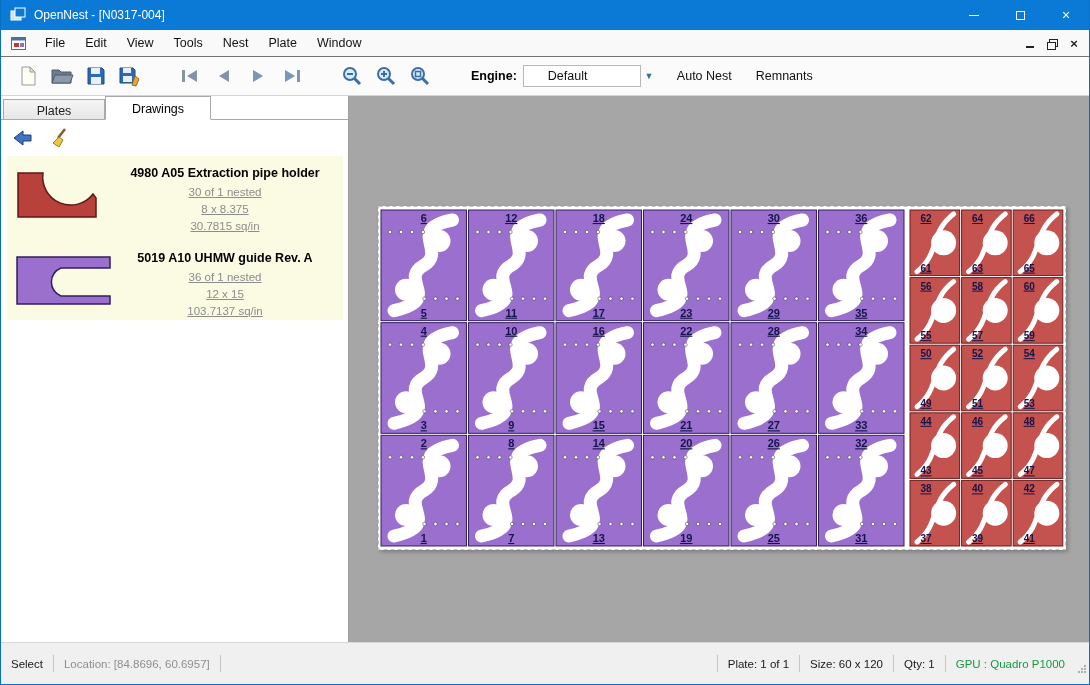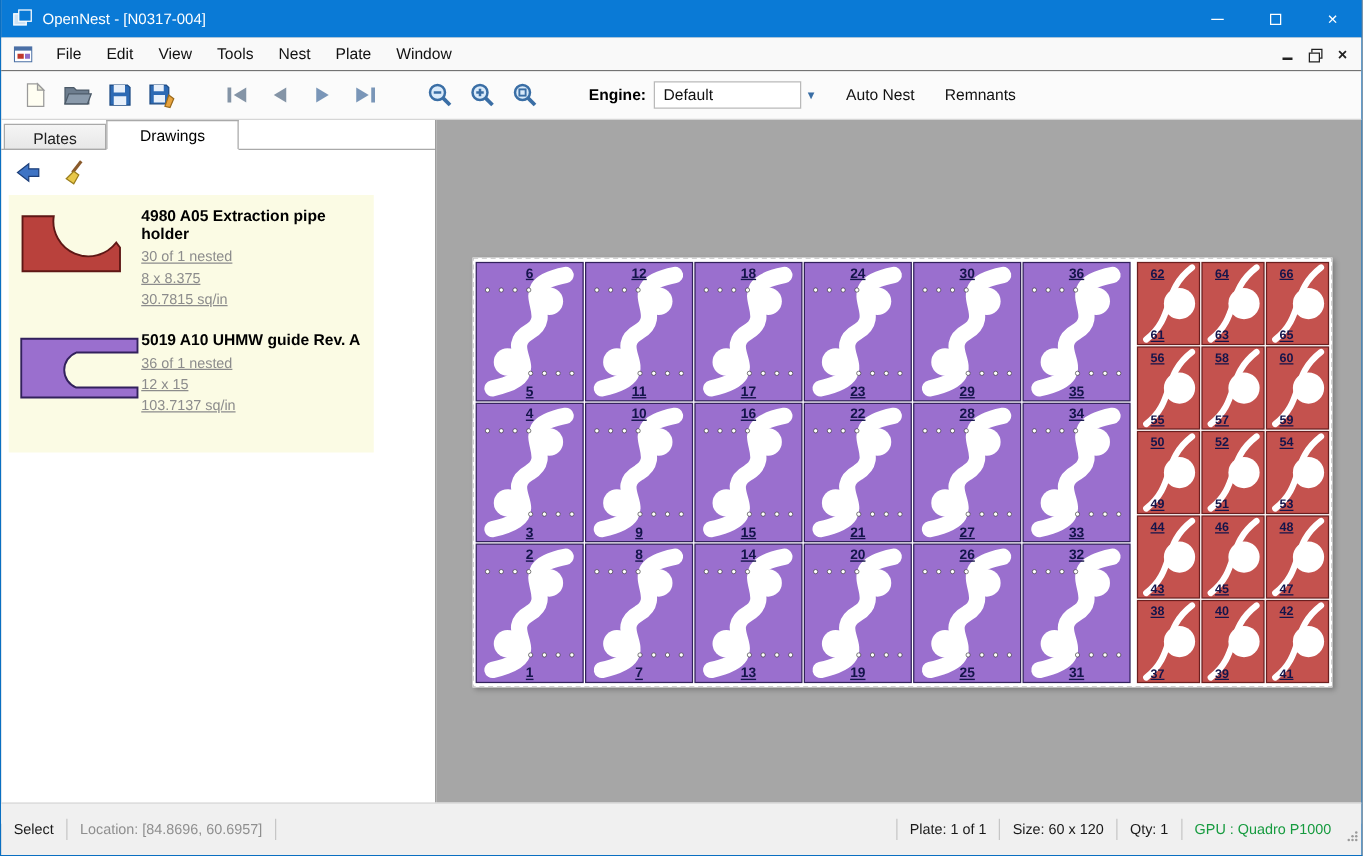--- a/index.html
+++ b/index.html
@@ -34,41 +34,41 @@
   .mdi-close { font-size:13px; font-weight:bold; line-height:1; }
 
   
   .toolbar { position:absolute; left:0; top:57px; right:0; height:39px; background:#fbfbfb;
     border-bottom:1px solid #d6d6d6; display:flex; align-items:center; }
   .tb-btn { width:34px; height:32px; display:flex; align-items:center; justify-content:center; }
   .tb-gap { width:26px; }
   .tb-gap-lg { width:34px; }
   .engine-label { font-size:12.5px; font-weight:bold; margin-right:6px; }
   .combo { width:118px; height:22px; background:#fff; border:1px solid #b9b9b9;
-    font-size:12.5px; display:flex; align-items:center; padding-left:7px; color:#111; }
+    font-size:12.5px; display:flex; align-items:center; padding-left:24px; color:#111; }
   .combo-arrow { width:16px; height:22px; display:flex; align-items:center; justify-content:center;
     font-size:9px; color:#3a6ea5; margin-right:10px; }
   .flat-btn { font-size:12.5px; color:#111; padding:6px 10px; margin-right:4px; }
 
   
   .left-panel { position:absolute; left:0; top:96px; width:348px; bottom:25px; background:#fff;
     border-right:1px solid #9e9e9e; }
   .tabstrip { position:absolute; left:0; top:0; right:0; height:24px; display:flex; align-items:flex-end; }
   .tab { font-size:12.5px; padding:4px 0; text-align:center; border:1px solid #a9a9a9; }
-  .tab.inactive { width:82px; background:linear-gradient(#f5f5f5,#e7e7e7); height:21px;
+  .tab.inactive { width:102px; background:linear-gradient(#f5f5f5,#e7e7e7); height:21px;
     border-bottom:1px solid #a9a9a9; margin-left:2px; color:#222; }
   .tab.active { width:106px; background:#fff; height:24px; border-bottom:1px solid #fff; z-index:2;
     position:relative; padding-top:5px; }
   .tab-underline { position:absolute; left:0; top:23px; right:0; height:1px; background:#a9a9a9; z-index:1; }
   .panel-toolbar { position:absolute; left:0; top:26px; right:0; height:32px; display:flex;
     align-items:center; padding-left:8px; gap:10px; }
   .panel-tb-btn { width:28px; height:26px; display:flex; align-items:center; justify-content:center; }
 
-  .drawing-list { position:absolute; left:6px; top:60px; width:292px; background:#fbfbe4;
-    padding:8px 6px 28px 6px; }
+  .drawing-list { position:absolute; left:6px; top:60px; width:336px; background:#fbfbe4;
+    padding:8px 6px 0 6px;text-align:center; }
   .drawing-item { display:flex; margin-bottom:14px; }
   .drawing-item:last-child { margin-bottom:0; }
   .thumb-box { width:100px; flex:0 0 100px; display:flex; align-items:flex-start; padding-top:4px; }
   .d-text { flex:1; padding-top:2px; }
   .d-title { font-size:12.5px; font-weight:bold; color:#000; margin-bottom:4px; }
   .d-line { font-size:11.5px; color:#8c8c8c; line-height:17px;text-decoration:underline; }
 
   
   .canvas { position:absolute; left:349px; top:96px; right:0; bottom:25px; background:#a6a6a6; }
   #plate-svg { position:absolute; left:28px; top:110px; box-shadow:2px 2px 4px rgba(0,0,0,0.25); background:#fff; }

